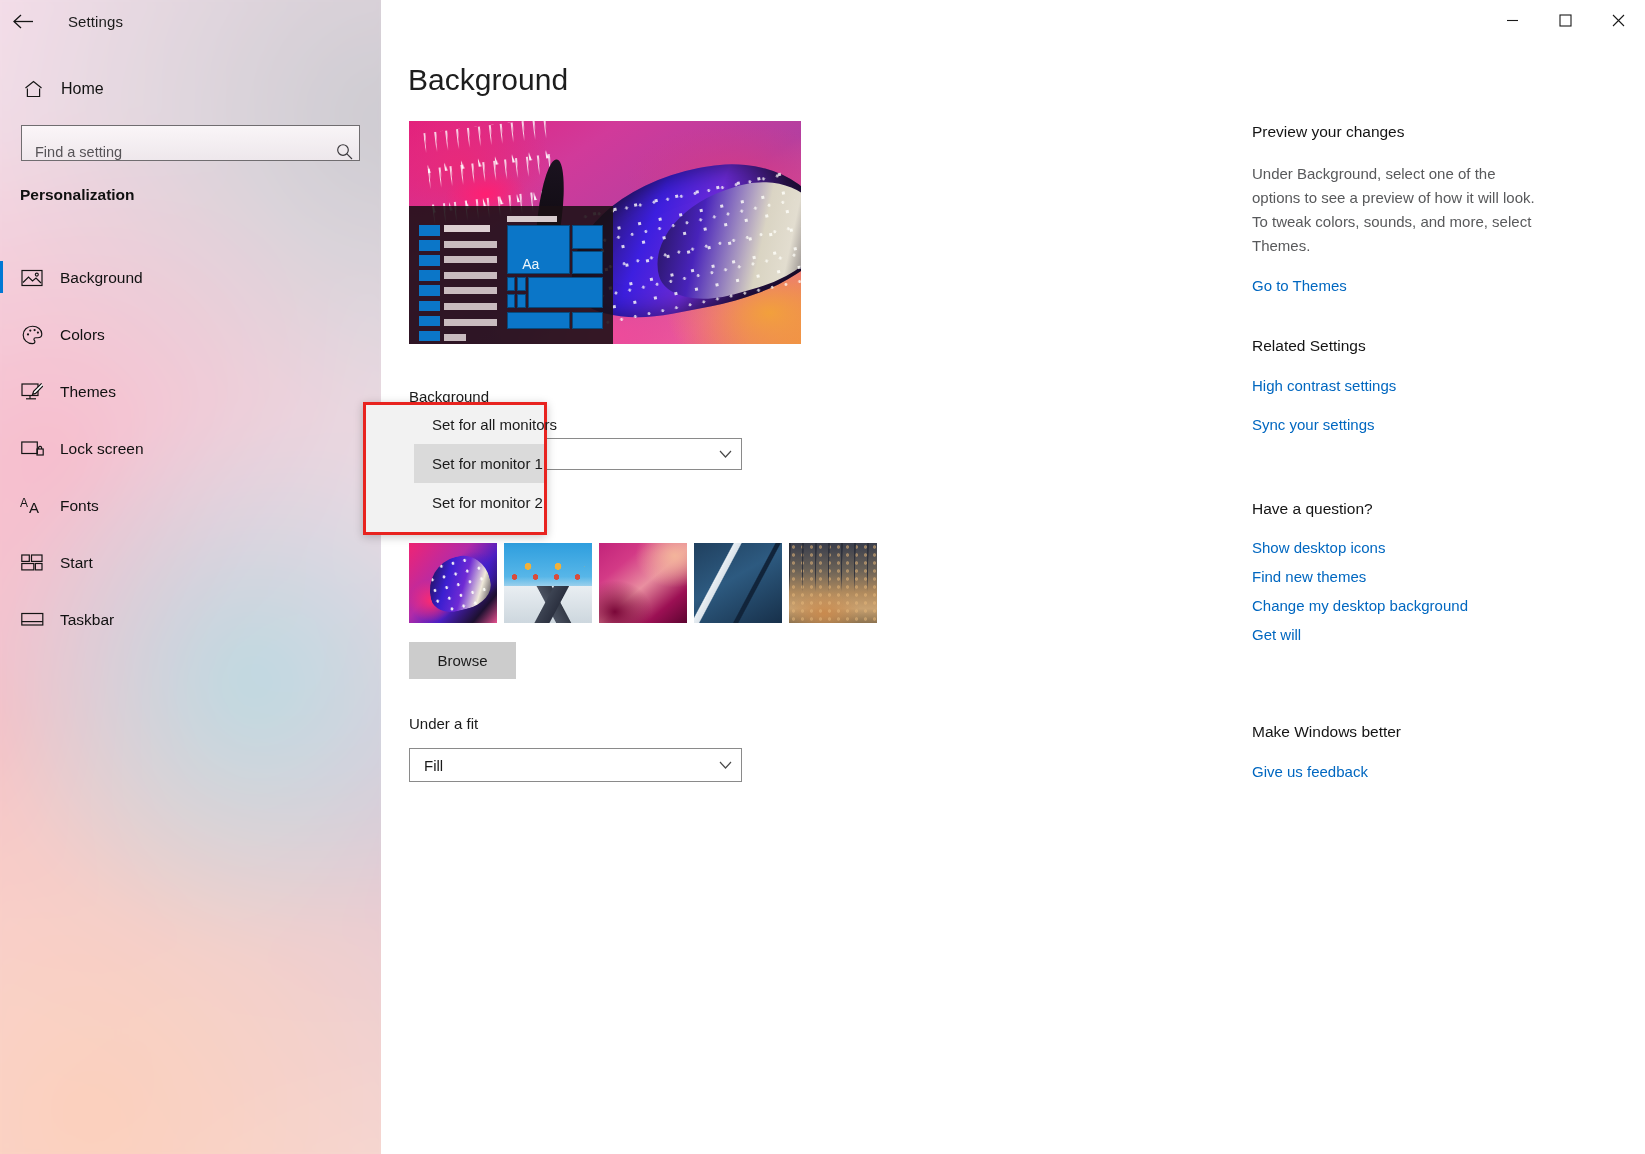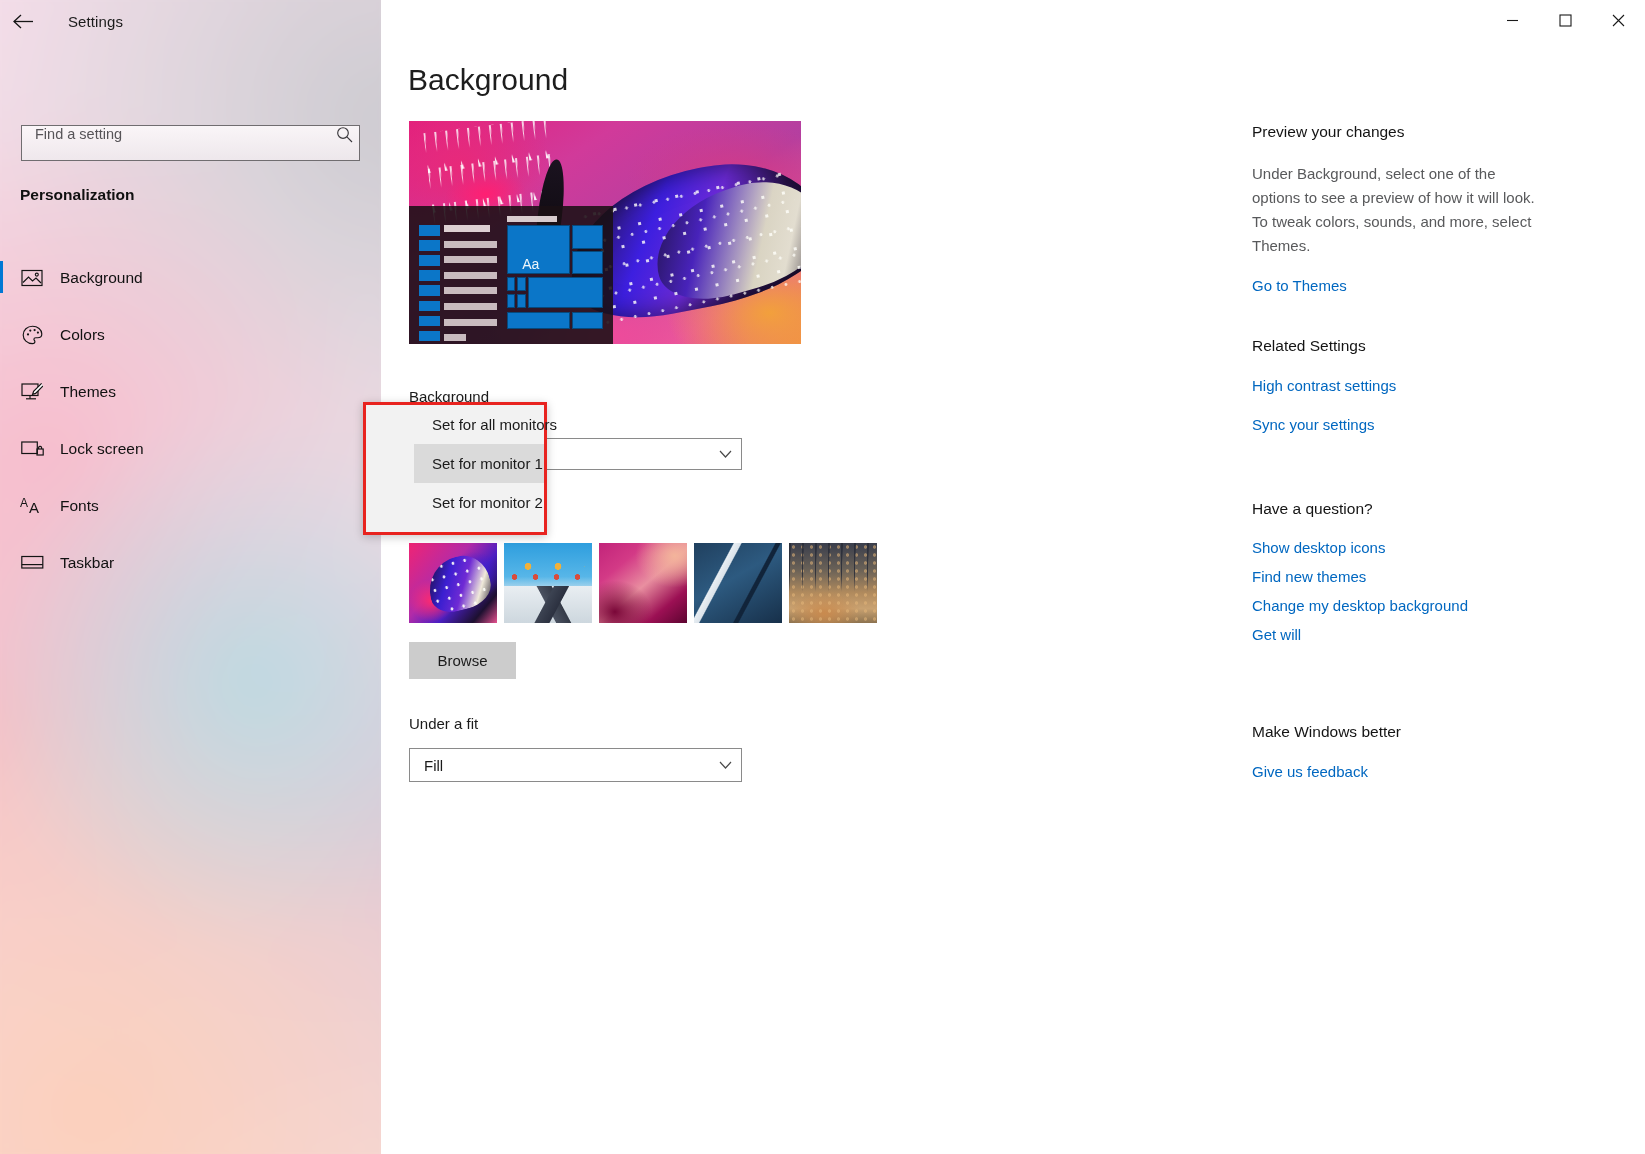--- a/index.html
+++ b/index.html
@@ -77,21 +77,21 @@
   }
   .home-icon { width: 30px; margin-left: 18px; display: flex; align-items: center; justify-content: center; }
   .home-label { font-size: 16px; color: #121212; margin-left: 13px; }
 
   .search-box {
     position: absolute;
     left: 21px; top: 125px;
     width: 339px; height: 36px;
     border: 1px solid #706d70;
     background: linear-gradient(180deg, rgba(252,248,250,0.92), rgba(239,233,237,0.92));
-    display: flex; align-items: flex-start;
+    display: flex; align-items: flex-end;
     cursor: text;
   }
   .search-input {
     flex: 1;
     border: none; outline: none; background: transparent;
     font-family: "Liberation Sans", sans-serif;
     font-size: 14.5px;
     color: #2b2b2b;
     padding: 0 8px 0 13px;
   }
@@ -449,20 +449,29 @@
       <div class="back-row">
         <div class="back-btn">
           <svg width="21" height="15" viewBox="0 0 21 15">
             <path d="M1 7.5 H20" stroke="#151515" stroke-width="1.3" fill="none"></path>
             <path d="M8 1 L1 7.5 L8 14" stroke="#151515" stroke-width="1.3" fill="none"></path>
           </svg>
         </div>
         <div class="app-title">Settings</div>
       </div>
 
+      <div class="home-row">
+        <span class="home-icon">
+          <svg width="19" height="18" viewBox="0 0 19 18">
+            <path d="M1.5 8 L9.5 1.5 L17.5 8" stroke="#151515" stroke-width="1.2" fill="none"></path>
+            <path d="M3.4 8.6 V16.5 H15.6 V8.6" stroke="#151515" stroke-width="1.2" fill="none"></path>
+          </svg>
+        </span>
+        <span class="home-label">Home</span>
+      </div>
 
       <div class="search-box">
         <input class="search-input" type="text" placeholder="Find a setting" style="">
         <span class="search-icon">
           <svg width="17" height="17" viewBox="0 0 17 17">
             <circle cx="7" cy="7" r="5.3" stroke="#3a383c" stroke-width="1.15" fill="none"></circle>
             <path d="M10.9 10.9 L16 16" stroke="#3a383c" stroke-width="1.15" fill="none"></path>
           </svg>
         </span>
       </div>
@@ -526,20 +535,32 @@
           <span class="accent"></span>
           <span class="nav-ico">
             <svg width="25" height="19" viewBox="0 0 25 19">
               <text x="0" y="11" font-family="Liberation Sans, sans-serif" font-size="12" fill="#141414">A</text>
               <text x="9" y="17" font-family="Liberation Sans, sans-serif" font-size="15" fill="#141414">A</text>
             </svg>
           </span>
           <span class="nav-label">Fonts</span>
         </div>
 
+        <div class="nav-item">
+          <span class="accent"></span>
+          <span class="nav-ico">
+            <svg width="22" height="17" viewBox="0 0 22 17">
+              <rect x="0.8" y="1" width="7.5" height="6.4" stroke="#141414" stroke-width="1.2" fill="none"></rect>
+              <rect x="10.5" y="1" width="10.5" height="6.4" stroke="#141414" stroke-width="1.2" fill="none"></rect>
+              <rect x="0.8" y="9.5" width="12" height="6.4" stroke="#141414" stroke-width="1.2" fill="none"></rect>
+              <rect x="14.4" y="9.5" width="6.6" height="6.4" stroke="#141414" stroke-width="1.2" fill="none"></rect>
+            </svg>
+          </span>
+          <span class="nav-label">Start</span>
+        </div>
 
         <div class="nav-item">
           <span class="accent"></span>
           <span class="nav-ico">
             <svg width="23" height="15" viewBox="0 0 23 15">
               <rect x="0.8" y="1.5" width="21" height="11.5" stroke="#141414" stroke-width="1.2" fill="none"></rect>
               <path d="M0.8 9.6 H21.8" stroke="#141414" stroke-width="1.2"></path>
             </svg>
           </span>
           <span class="nav-label">Taskbar</span>

